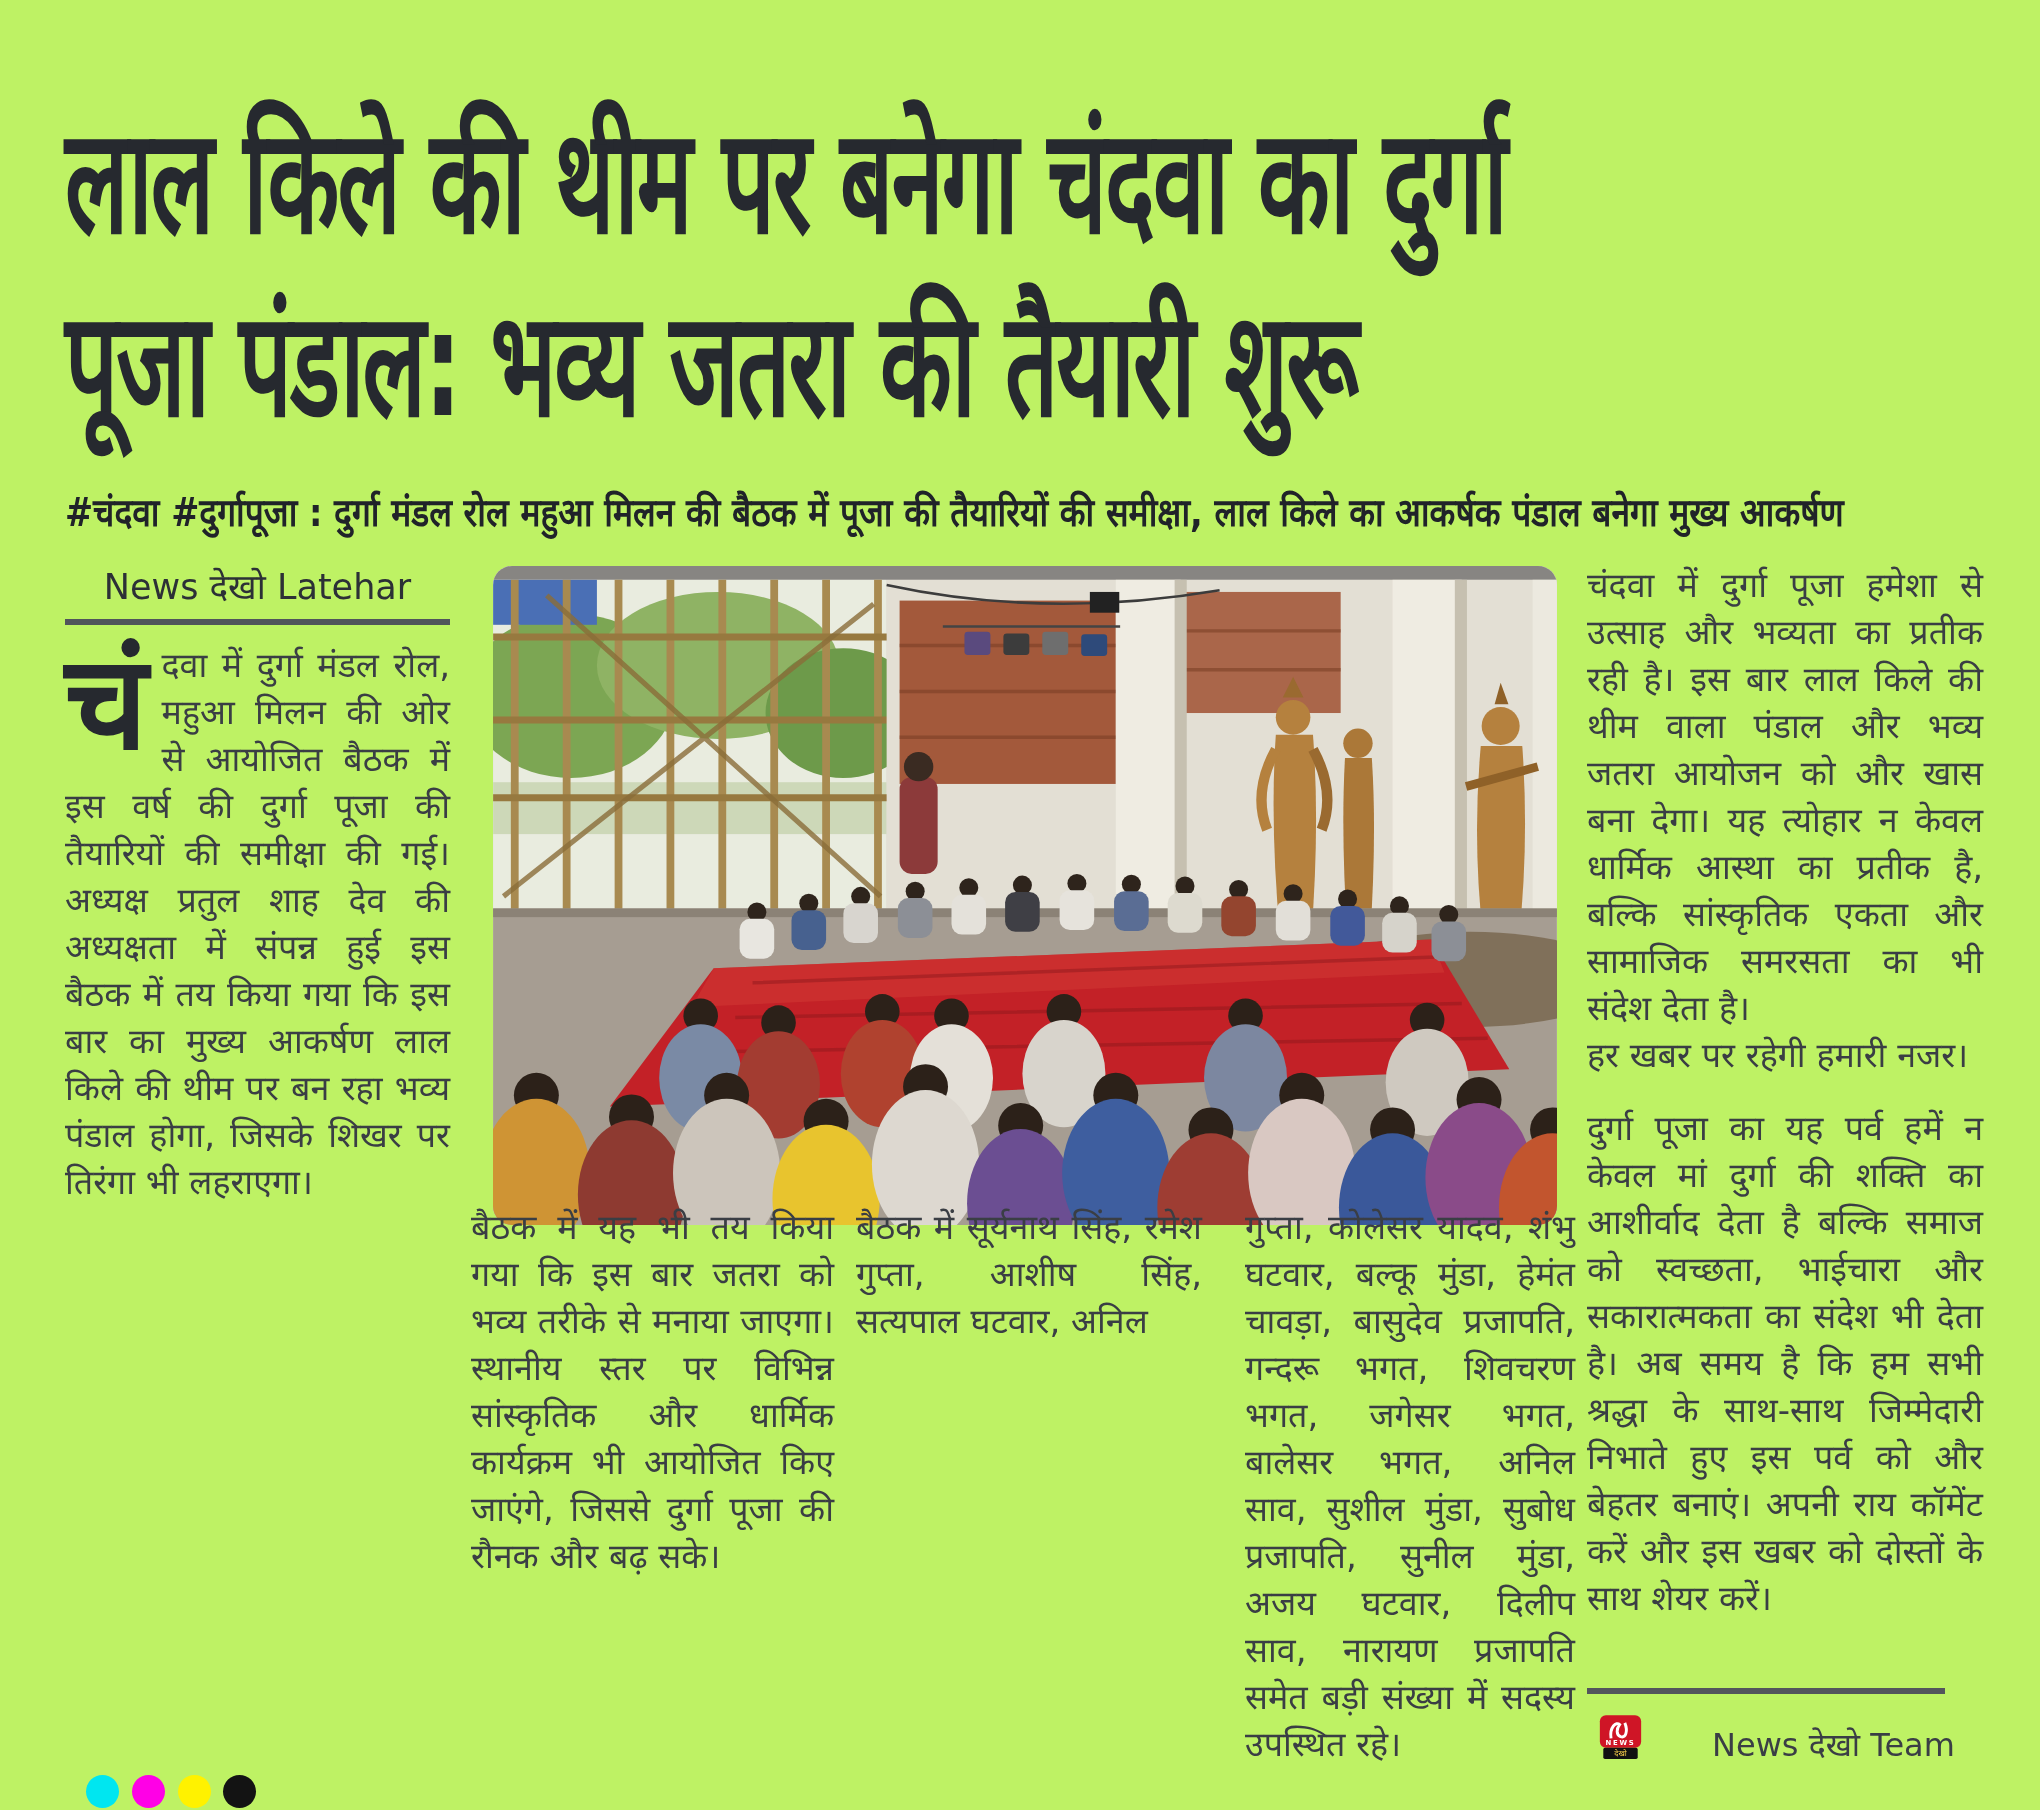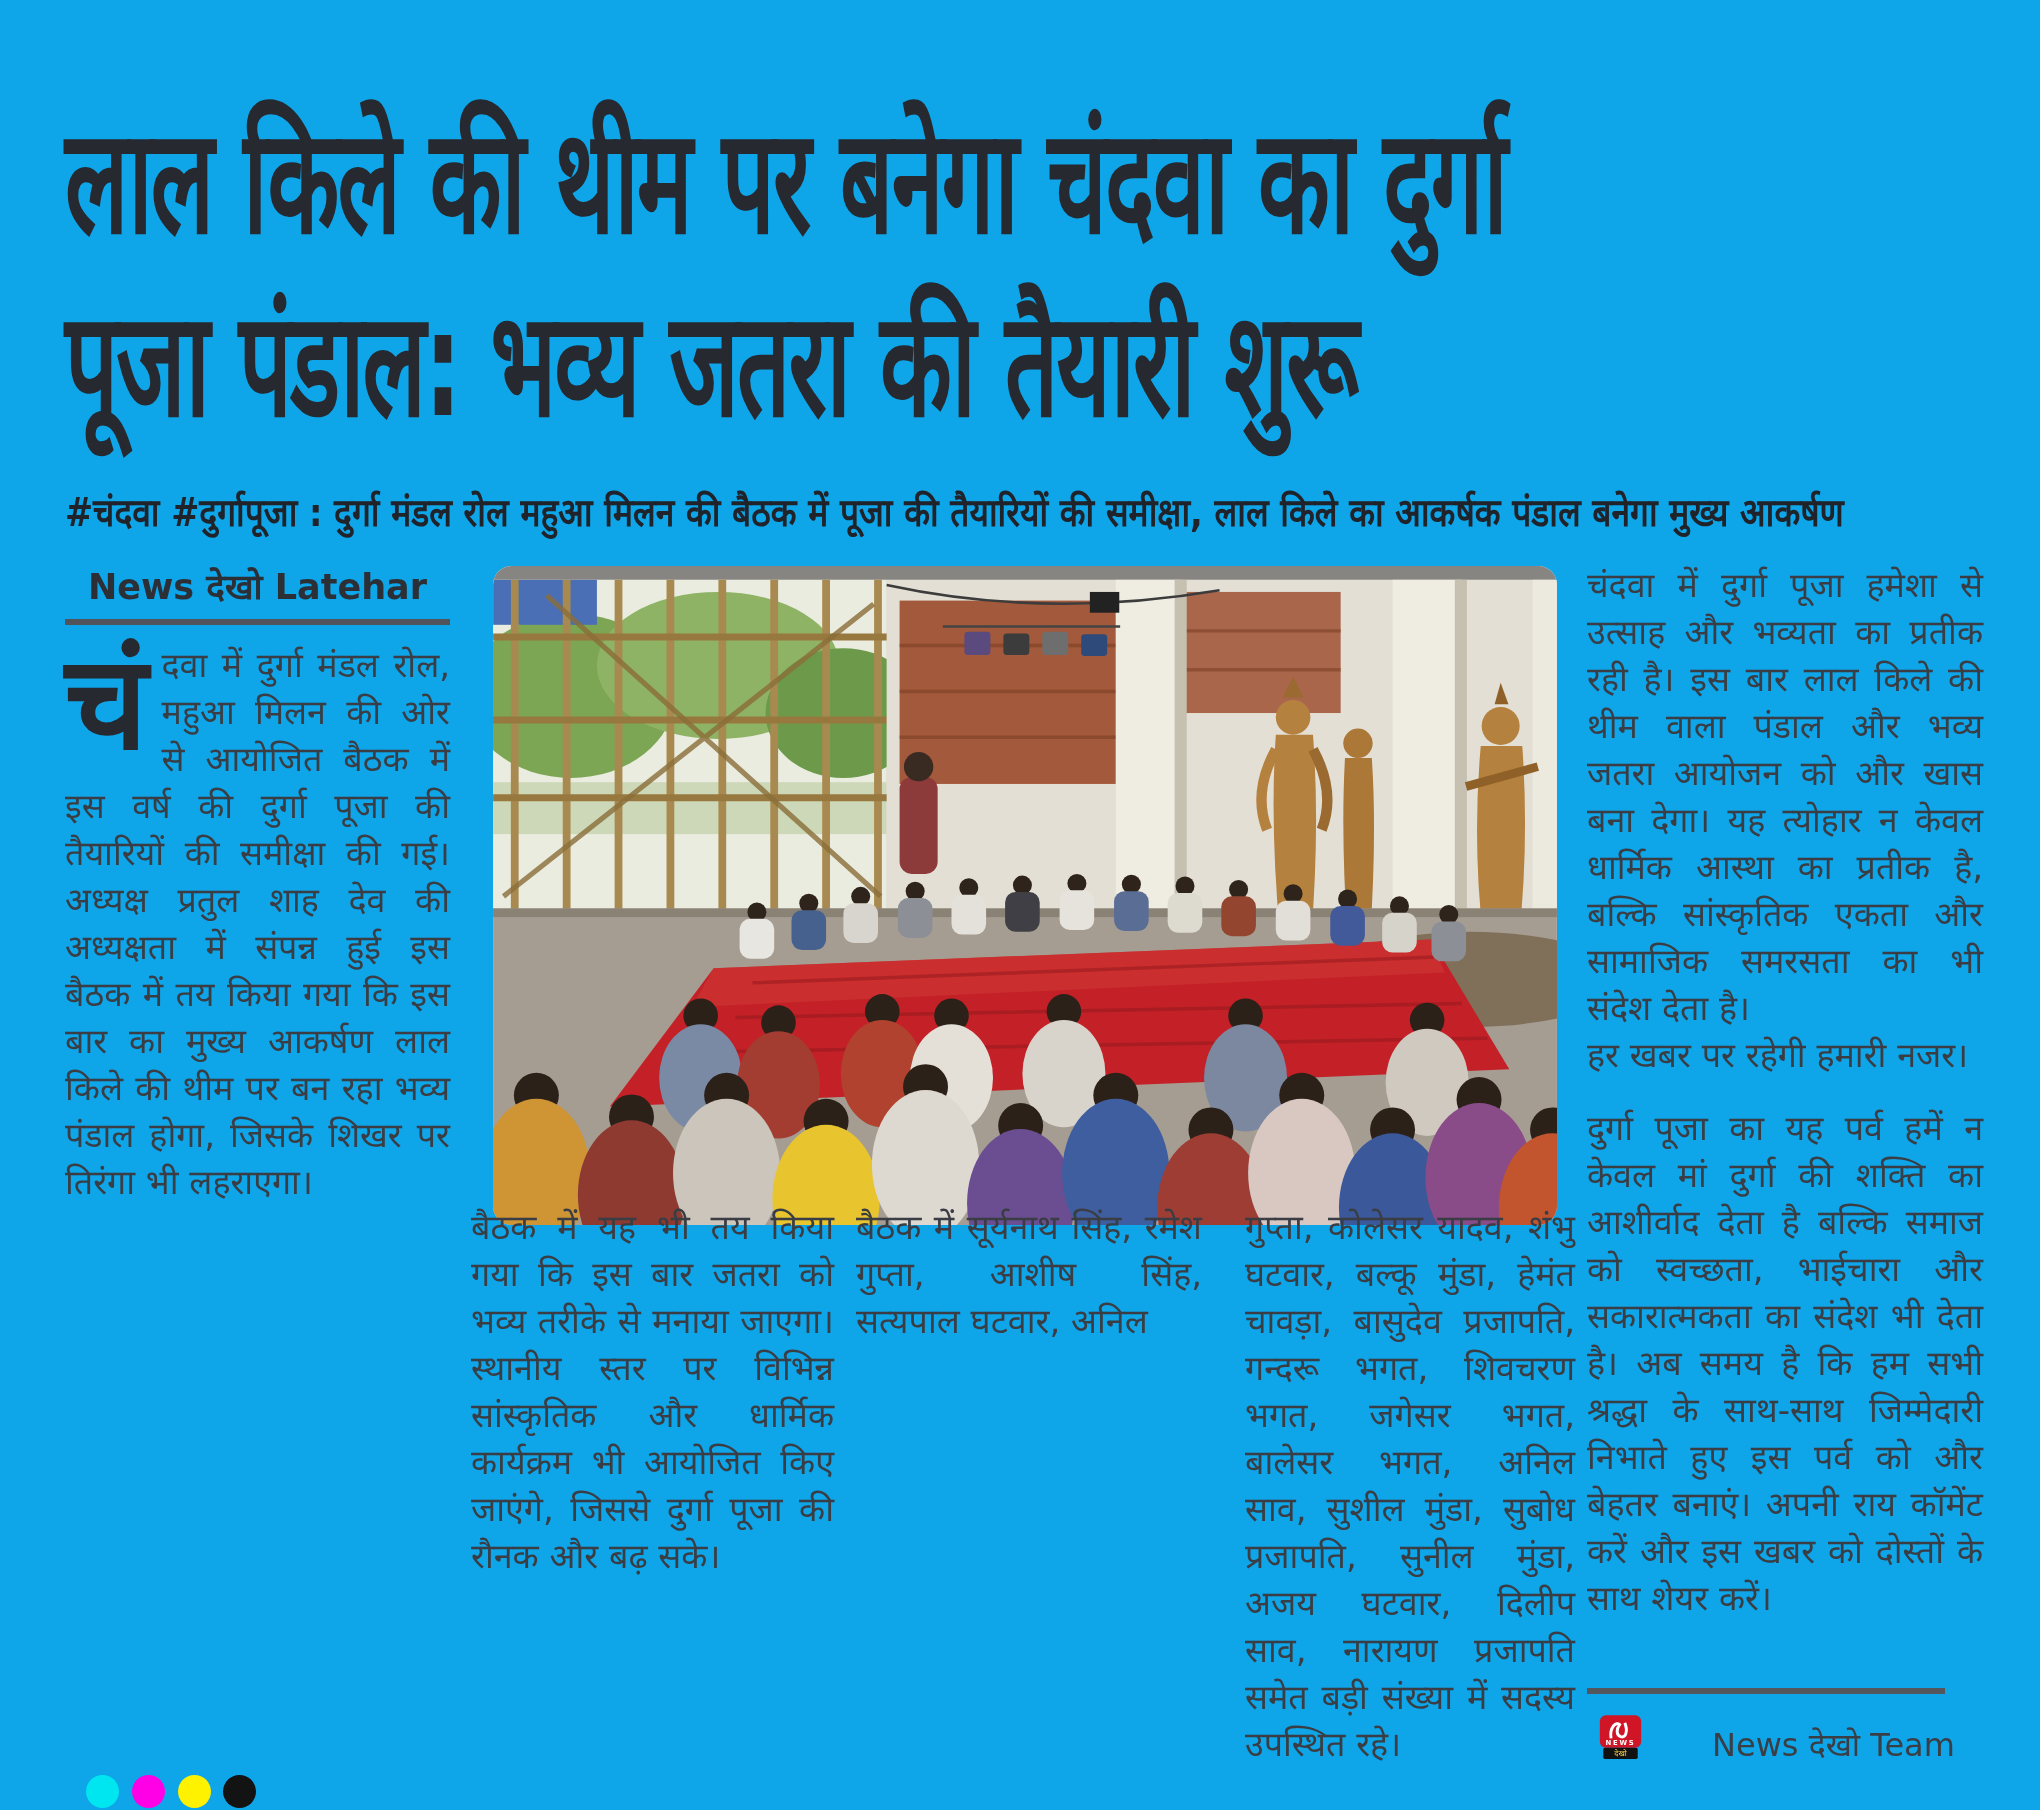--- a/index.html
+++ b/index.html
@@ -1,25 +1,25 @@
 <!DOCTYPE html>
 <html style="font-size:14px"><head>
 <meta charset="utf-8">
 <style>
   html,body{margin:0;padding:0;background:#ffffff;}
-  .page{position:relative;width:2041px;height:1811px;background:#0ea5e9;overflow:hidden;
+  .page{position:relative;width:2041px;height:1811px;background:#bef264;overflow:hidden;
         font-family:"DejaVu Sans",sans-serif;color:#3a3e44;}
   .hl{position:absolute;left:65px;margin:0;white-space:nowrap;font-weight:bold;
       color:#26292f;font-size:130px;transform-origin:left top;letter-spacing:-2.6px;}
   #hl1{top:76px;transform:scale(0.72,1.12);}
   #hl2{top:259px;transform:scale(0.72,1.12);}
   .subhead{position:absolute;left:65px;top:484px;white-space:nowrap;font-weight:bold;
       font-size:39px;color:#202329;transform-origin:left top;transform:scaleX(0.86);}
   .kicker{position:absolute;left:65px;top:562px;width:385px;text-align:center;
-      font-size:35px;font-weight:bold;color:#2c3036;}
+      font-size:35px;font-weight:normal;color:#2c3036;}
   .kicker-rule{position:absolute;left:65px;top:619px;width:385px;height:6px;background:#51555b;}
   .col{position:absolute;font-size:34px;line-height:47px;text-align:justify;color:#3a3e44;}
   .col p{margin:0 0 26px 0;}
   .col1{left:65px;top:642px;width:385px;}
   .col2{left:471px;top:1204px;width:363px;}
   .col3{left:856px;top:1204px;width:346px;}
   .col4{left:1245px;top:1204px;width:330px;}
   .col5{left:1587px;top:562px;width:396px;}
   .col5 .tight{margin-bottom:0;}
   .dropcap{float:left;font-size:130px;line-height:102px;font-weight:bold;color:#26292f;

